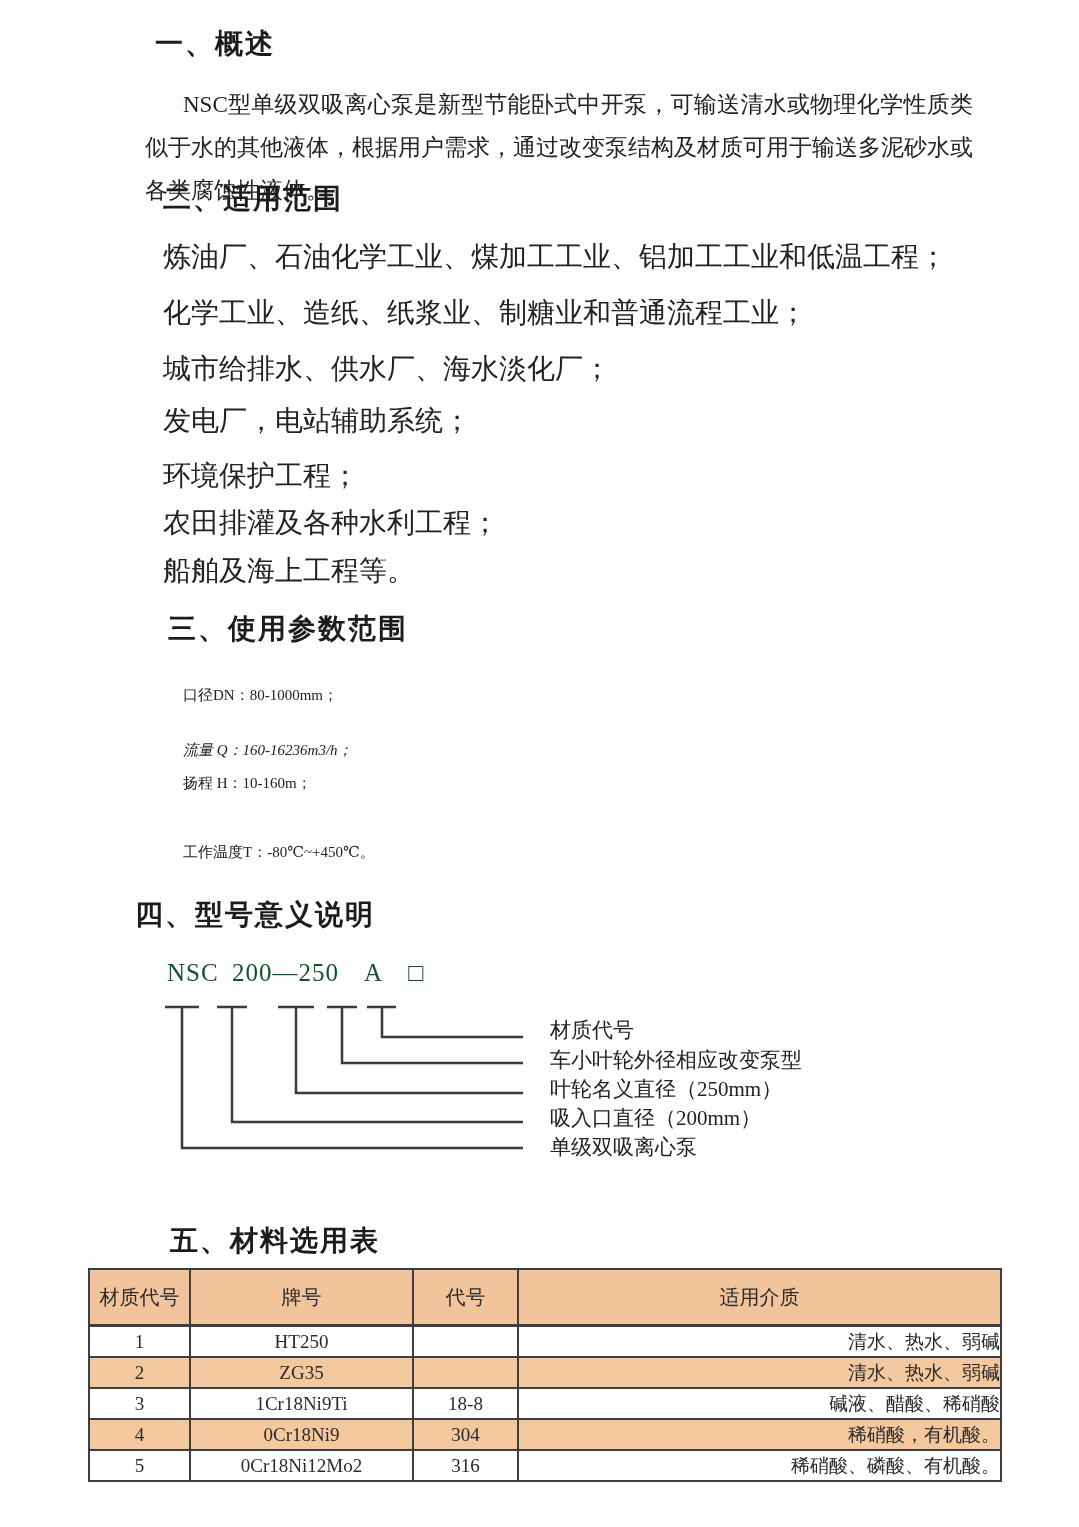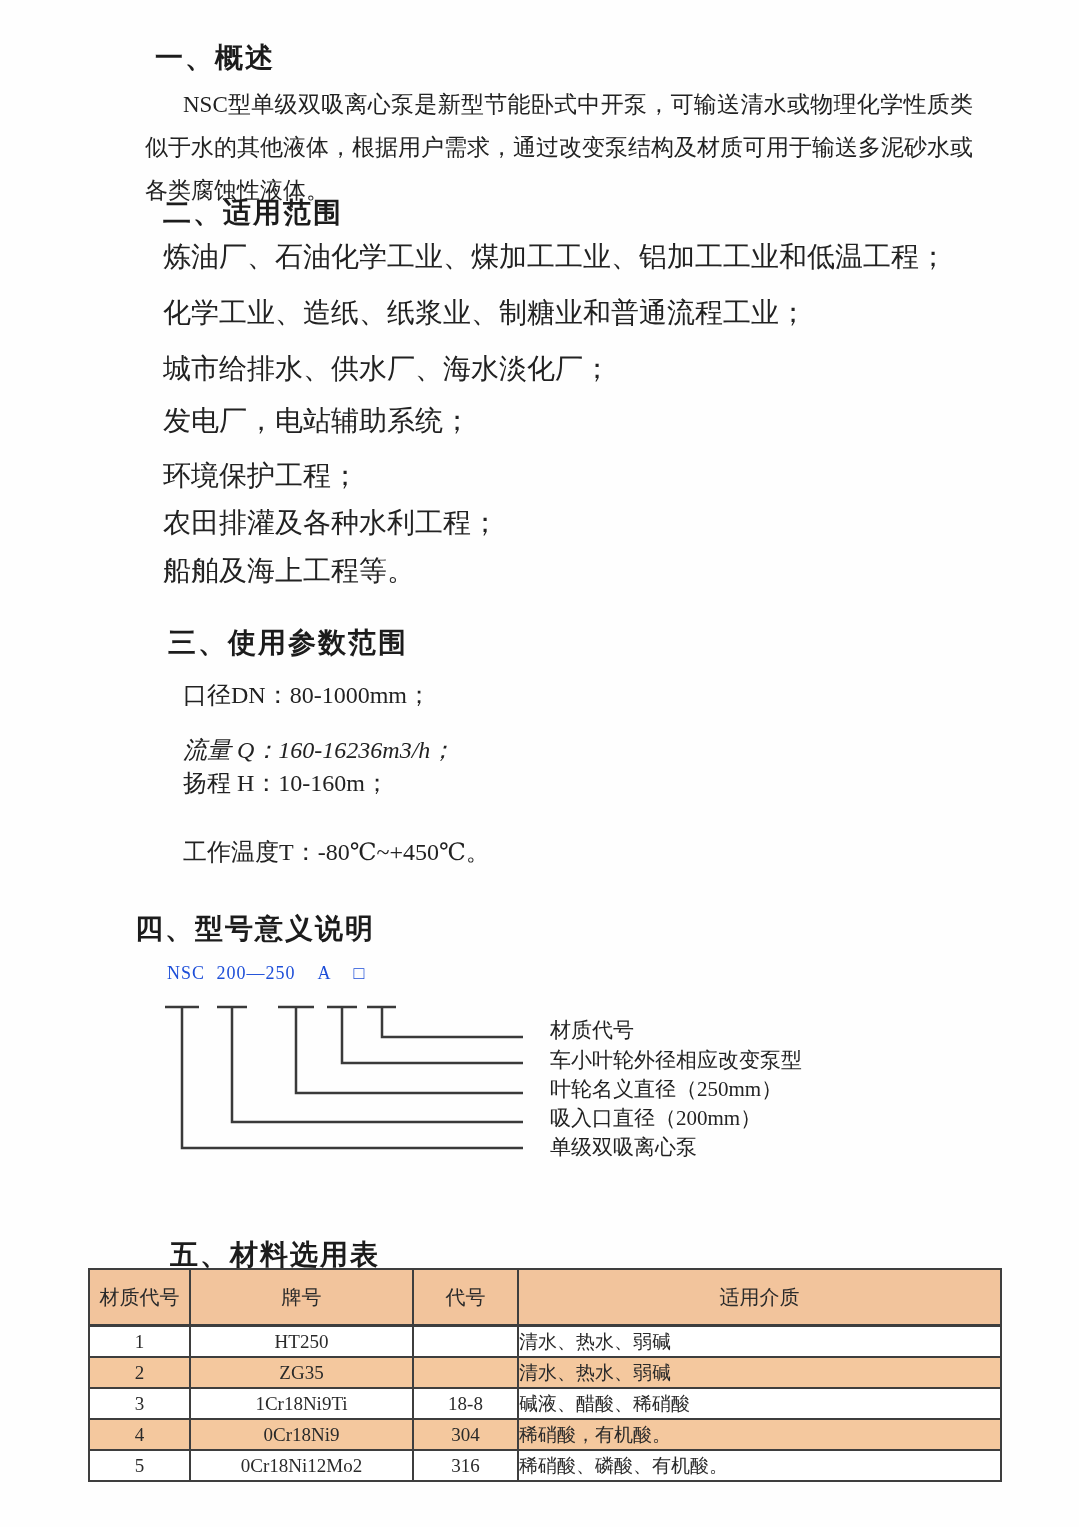--- a/index.html
+++ b/index.html
@@ -13,21 +13,20 @@
     font-family:"Liberation Serif","DejaVu Serif",serif;
   }
   .heading{
     position:absolute;
     font-family:"Liberation Sans","DejaVu Sans",sans-serif;
     font-weight:700;
     font-size:28px;
     letter-spacing:2px;
     color:#1c1c1c;
     white-space:nowrap;
-    margin-top:14px;
   }
   .body-par{
     position:absolute;
     left:145px;
     top:83px;
     width:828px;
     font-size:23px;
     line-height:43px;
     text-indent:38px;
     color:#222;
@@ -37,35 +36,35 @@
     position:absolute;
     left:163px;
     font-size:28px;
     line-height:26px;
     white-space:nowrap;
     color:#222;
   }
   .param-line{
     position:absolute;
     left:183px;
-    font-size:24px;
+    font-size:15px;
     line-height:26px;
     white-space:nowrap;
     color:#222;
   }
   .model-code{
     position:absolute;
     left:167px;
     top:958px;
-    font-size:18px;
+    font-size:25px;
     line-height:30px;
     letter-spacing:1px;
     word-spacing:6px;
     white-space:pre;
-    color:#1d4ed8;
+    color:#14532d;
   }
   .diagram-svg{
     position:absolute;
     left:140px;
     top:995px;
     width:440px;
     height:170px;
   }
   .diagram-label{
     position:absolute;
@@ -101,22 +100,22 @@
   }
   table.materials tbody td{
     height:29px;
     font-size:19px;
     background:#ffffff;
   }
   table.materials tbody tr.alt td{
     background:#f4c89e;
   }
   table.materials td.media{
-    text-align:left;
-    padding-left:0;
+    text-align:right;
+    padding-left:14px;
   }
 </style>
 </head>
 <body>
 
 <div class="page">
 
   <div class="heading" style="left:155px;top:25px;">一、概述</div>
   <div class="body-par">NSC型单级双吸离心泵是新型节能卧式中开泵，可输送清水或物理化学性质类似于水的其他液体，根据用户需求，通过改变泵结构及材质可用于输送多泥砂水或各类腐蚀性液体。</div>
 

